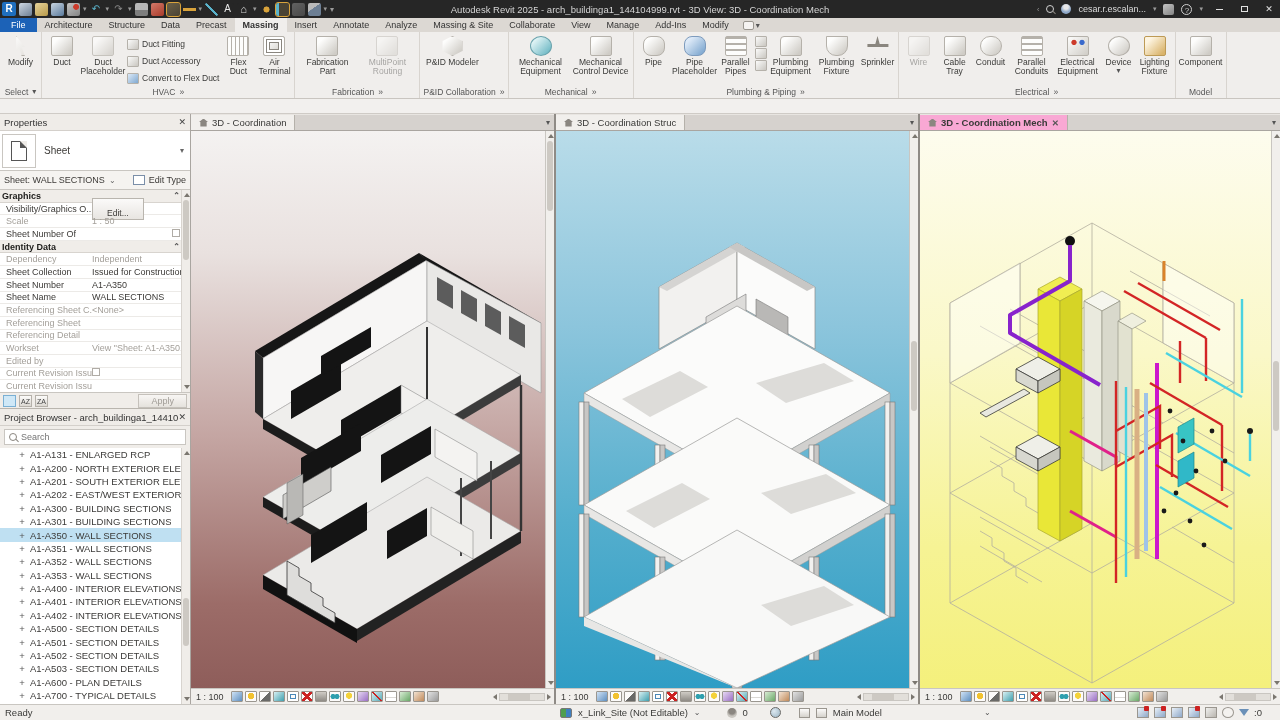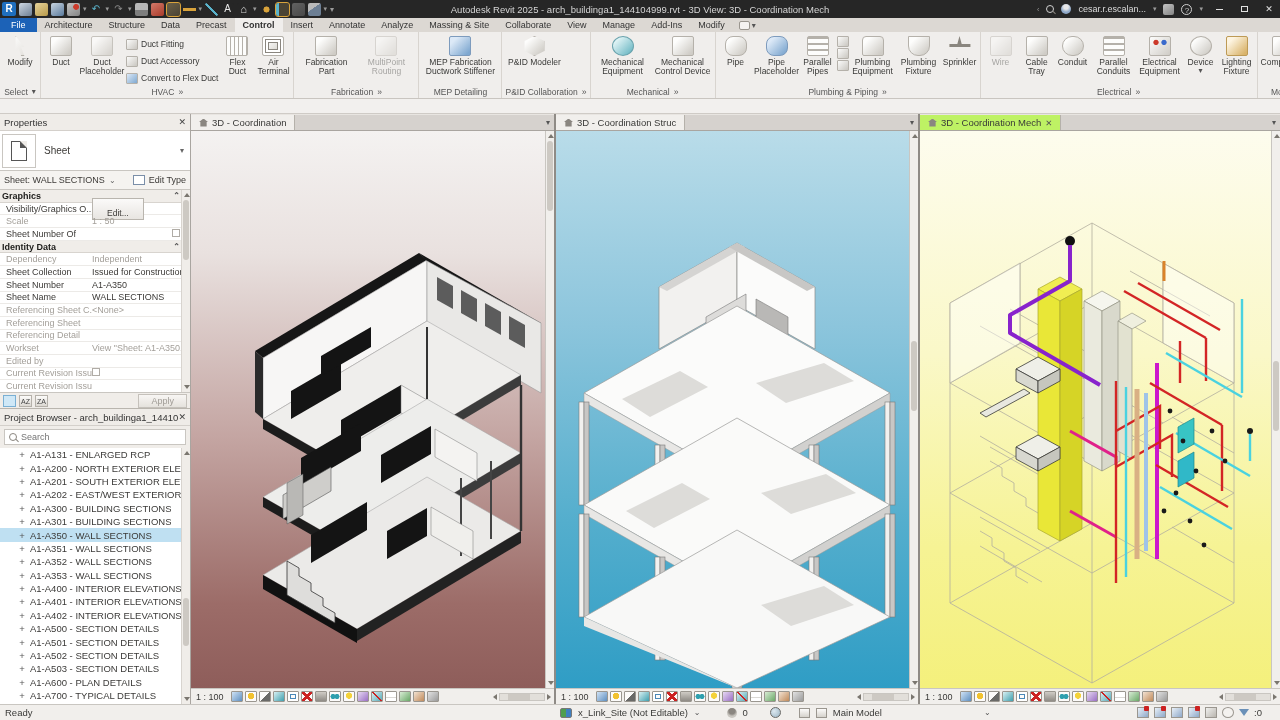--- a/index.html
+++ b/index.html
@@ -87,21 +87,21 @@
   #tree { position:relative; height:256px; background:#fff; overflow:hidden; }
   .titem { height:13.4px; display:flex; align-items:center; padding-left:18px; gap:4px; white-space:nowrap; font-size:9.5px; color:#3b3a38; }
   .titem .expander { color:#555; width:8px; text-align:center; flex:0 0 auto; }
   .titem.selected { background:#bfe0f2; }
   .titem .lbl { overflow:hidden; }
 
   
   .vp { position:absolute; top:114px; height:590px; }
   .vtabbar { position:absolute; left:0; top:1px; height:16px; right:0; background:#d6d2ce; border-bottom:1px solid #a9a5a0; display:flex; align-items:stretch; font-size:9.5px; color:#3a3a38; }
   .vtab { display:flex; align-items:center; gap:4px; padding:0 8px; background:#f1efec; border-right:1px solid #b5b1aa; white-space:nowrap; }
-  .vtab.active { background:#bef264; font-weight:normal; }
+  .vtab.active { background:#f9a8d4; font-weight:bold; }
   .vtab .x { font-size:8.5px; color:#555; }
   .house { width:9px; height:8px; position:relative; background:#8a8680; clip-path:polygon(50% 0,100% 45%,85% 45%,85% 100%,15% 100%,15% 45%,0 45%); }
   .vtabmenu { margin-left:auto; padding:0 4px; color:#555; font-size:8px; display:flex; align-items:center; }
   .vcontent { position:absolute; left:0; top:17px; right:0; bottom:16px; overflow:hidden; }
   .vcontent svg { position:absolute; left:0; top:0; }
   .vscroll { position:absolute; right:0; top:0; bottom:0; width:9px; background:#f1efec; border-left:1px solid #c9c6c1; }
   .vctrl { position:absolute; left:0; bottom:0; right:0; height:16px; background:#f1efec; border-top:1px solid #c9c6c1; display:flex; align-items:center; padding:0 3px; gap:2px; font-size:9px; color:#3a3a38; }
   .vscale { padding:0 5px 0 2px; white-space:nowrap; }
   .vci { width:12px; height:11px; border:1px solid #9a968f; border-radius:1px; background:#fcfbfa; flex:0 0 auto; }
   .vci:nth-of-type(1){ background:repeating-linear-gradient(0deg,#fff 0 2px,#9a9a9a 2px 3px); }
@@ -190,21 +190,21 @@
     <span class="wbtn">✕</span>
   </div>
 </div>
 
 <div id="ribbontabs">
   <div class="rtab file">File</div>
   <div class="rtab">Architecture</div>
   <div class="rtab">Structure</div>
   <div class="rtab">Data</div>
   <div class="rtab">Precast</div>
-  <div class="rtab active">Control</div>
+  <div class="rtab active">Massing</div>
   <div class="rtab">Insert</div>
   <div class="rtab">Annotate</div>
   <div class="rtab">Analyze</div>
   <div class="rtab">Massing &amp; Site</div>
   <div class="rtab">Collaborate</div>
   <div class="rtab">View</div>
   <div class="rtab">Manage</div>
   <div class="rtab">Add-Ins</div>
   <div class="rtab">Modify</div>
   <div class="rtab-extra">
@@ -276,31 +276,20 @@
           <span class="ticon"></span>
           <span>MultiPoint Routing</span>
         </div>
     </div>
     <div class="rlabel">
         <span>Fabrication</span>
         <span>»</span>
       </div>
   </div>
 
-  <div class="rpanel">
-    <div class="rbody">
-      <div class="bigbtn wide" style="width:76px">
-          <span class="ticon blue"></span>
-          <span>MEP Fabrication Ductwork Stiffener</span>
-        </div>
-    </div>
-    <div class="rlabel">
-        <span>MEP Detailing</span>
-      </div>
-  </div>
 
   <div class="rpanel">
     <div class="rbody">
       <div class="bigbtn wide">
           <span class="ticon" style="clip-path:polygon(50% 0,95% 25%,95% 75%,50% 100%,5% 75%,5% 25%)"></span>
           <span>P&amp;ID Modeler</span>
         </div>
     </div>
     <div class="rlabel">
         <span>P&amp;ID Collaboration</span>

